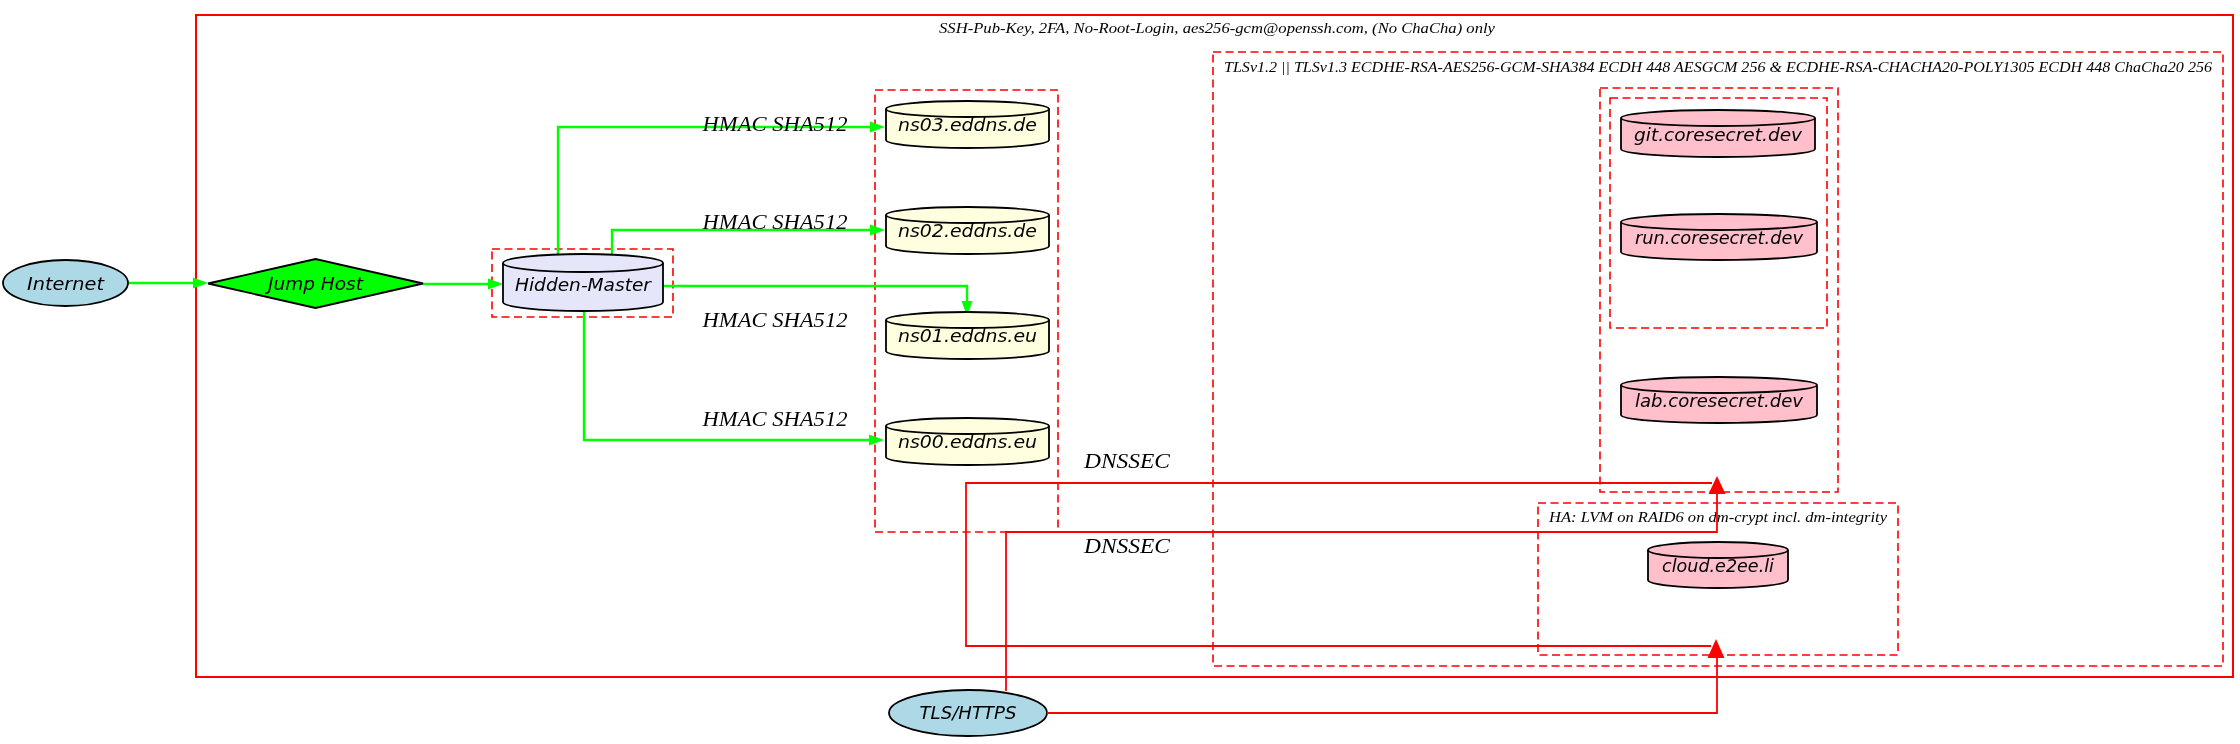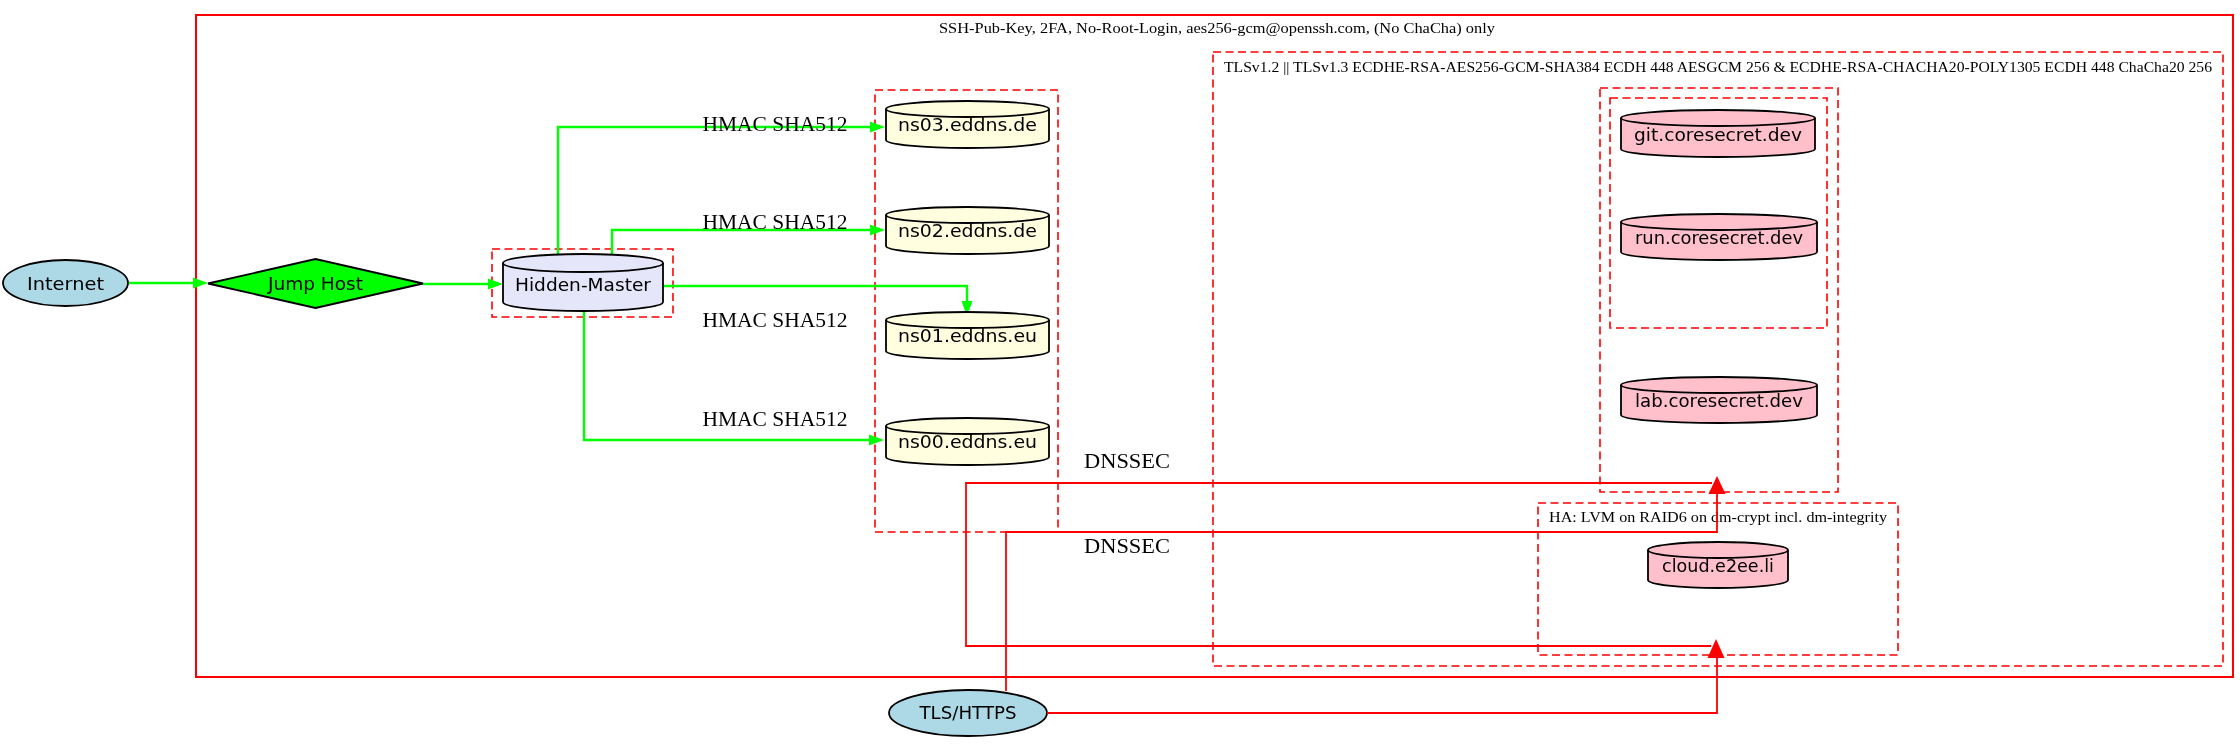--- a/index.html
+++ b/index.html
@@ -1,16 +1,16 @@
 <!DOCTYPE html>
 <html><head>
 <meta charset="utf-8">
 <style>
   html,body{margin:0;padding:0;background:#ffffff;}
-  .stage{position:relative;width:2240px;height:744px;background:#ffffff;overflow:hidden;}
+  .stage{position:relative;width:2240px;height:744px;background:#ffffff;overflow:hidden;font-style:italic;}
   svg{display:block;}
   text{fill:#000000;}
   .sans{font-family:"DejaVu Sans","Liberation Sans",sans-serif;}
   .serif{font-family:"Liberation Serif","DejaVu Serif",serif;}
   .cluster{fill:none;stroke:#ff0000;}
   .cluster.dashed{stroke-width:1.6;stroke-dasharray:8 4.5;}
   .cluster.solid{stroke-width:2;}
   .gedge{fill:none;stroke:#00ff00;stroke-width:2.4;}
   .gah{fill:#00ff00;stroke:none;}
   .redge{fill:none;stroke:#ff0000;stroke-width:1.8;}

